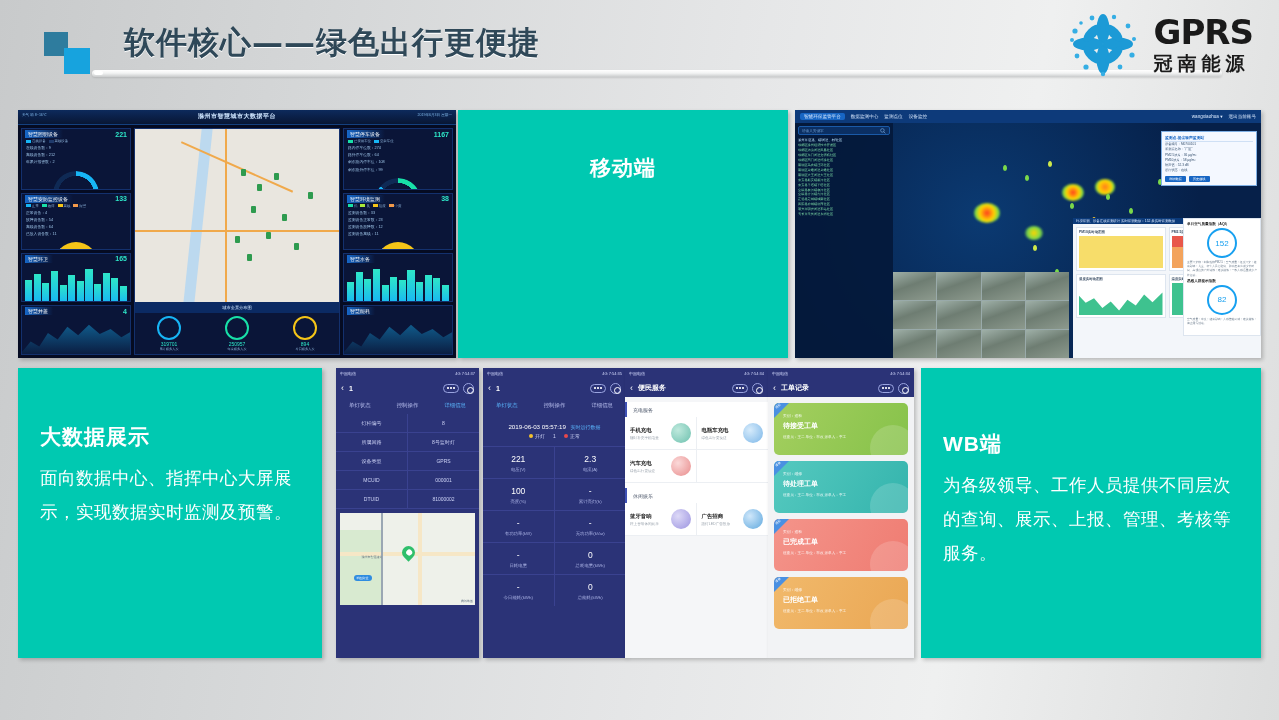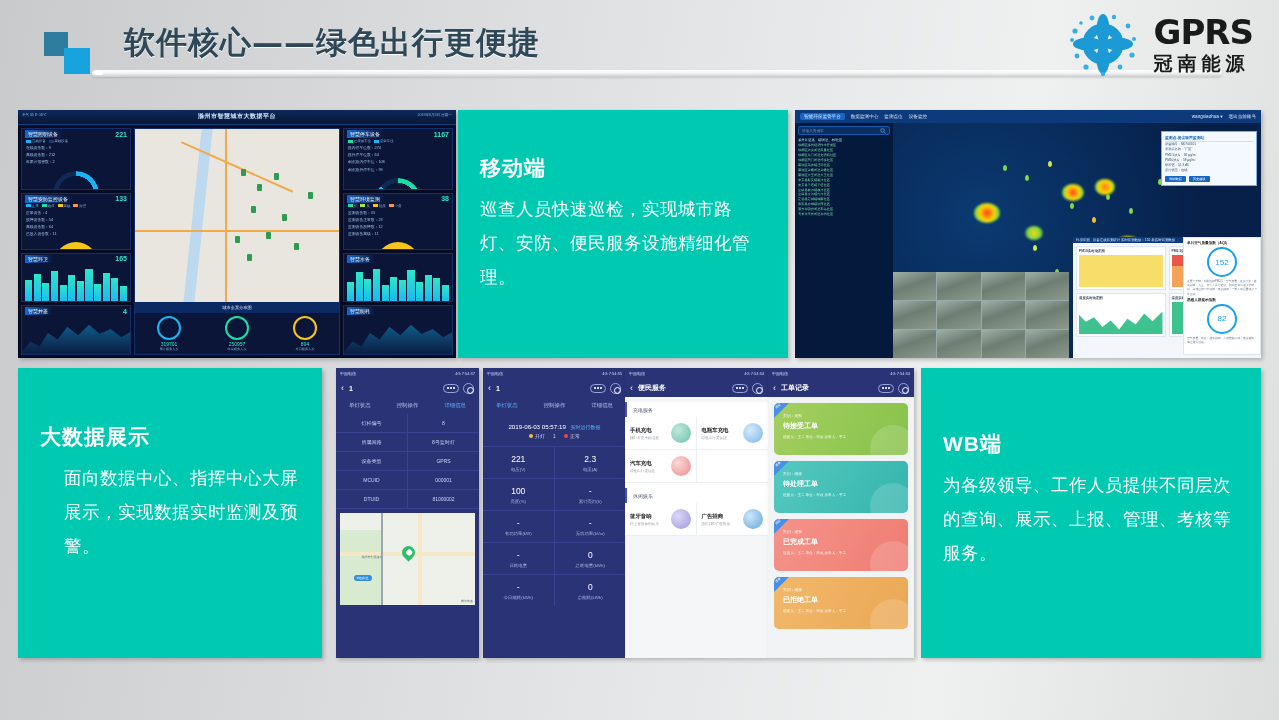--- a/index.html
+++ b/index.html
@@ -96,21 +96,21 @@
   .gis-map{ position:absolute; left:98px; right:0; top:0; bottom:0; }
   .blob{ position:absolute; border-radius:50%; filter:blur(1px); }
   .mk{ position:absolute; width:4px; height:6px; border-radius:50% 50% 50% 50%/60% 60% 40% 40%; }
   .popup{ position:absolute; right:4px; top:8px; width:96px; background:#f4f8ff; border:1px solid #7fb0e5; padding:3px; }
   .popup .pt{ font-size:3.8px; color:#1766c4; font-weight:bold; border-bottom:1px solid #cfe0f5; padding-bottom:1px;}
   .popup .pr{ font-size:3.2px; color:#35506e; line-height:1.65;}
   .popup .pb{ display:flex; gap:3px; margin-top:2px;}
   .popup .pb b{ background:#1766c4; color:#fff; font-size:3.2px; font-weight:normal; padding:1px 4px; border-radius:1px;}
   .cams{ position:absolute; left:0; bottom:0; width:176px; height:86px; display:grid; grid-template-columns:repeat(4,1fr); grid-template-rows:repeat(3,1fr); gap:1px; background:#9aa; }
   .cams div{ background:linear-gradient(160deg,#9fb0a8,#6e7d72 45%,#8d9a8e); }
-  .charts{ position:absolute; right:0; bottom:0; width:188px; height:121px; background:#f3f6fa; padding:3px; }
+  .charts{ position:absolute; right:0; bottom:0; width:188px; height:140px; background:#f3f6fa; padding:3px; }
   .charts-hd{ font-size:3.4px; color:#d9e8ff; background:#0b3a7a; padding:1px 3px; margin:-3px -3px 3px; white-space:nowrap;}
   .cgrid{ display:grid; grid-template-columns:1fr 1fr; gap:3px; }
   .cbox{ background:#fff; border:1px solid #dde5ef; padding:2px;}
   .cbox .ct{ font-size:3.4px; color:#33475f; font-weight:bold;}
   .cplot{ height:32px; margin-top:2px;}
   .aqi{ position:absolute; right:0; top:0; width:78px; height:118px; background:#fff; border:1px solid #dde5ef; padding:3px;}
   .aqi .at{ font-size:3.6px; color:#222; font-weight:bold;}
   .gauge{ width:30px;height:30px;border-radius:50%;border:2px solid #17a0f0;display:flex;align-items:center;justify-content:center;margin:2px auto;}
   .gauge b{ font-size:8px;color:#17a0f0; font-weight:normal;}
   .aqi .ad{ font-size:2.8px;color:#6b7b8c;line-height:1.5;}
@@ -392,23 +392,22 @@
         <div class="ph">
           <span class="ph-t">智慧能耗</span>
         </div>
         <div class="area"></div>
       </div>
     </div>
   </div>
 </div>
 
 <div class="card teal" style="left:458px; top:110px; width:330px; height:248px;">
-  <div class="teal-inner" style="padding-top:44px;">
+  <div class="teal-inner" style="padding-top:44px;text-align:center;">
     <div class="t-head">移动端</div>
-    <div class="t-body" style="margin-top:10px;">巡查人员快速巡检，实现城市路灯、安防、便民服务设施精细化管理。</div>
   </div>
 </div>
 
 <div class="card" id="gis">
   <div class="gis-bar">
     <span class="tag">智慧环保监管平台</span>
     <span>数据监测中心</span>
     <span>监测点位</span>
     <span>设备监控</span>
     <span class="right">
@@ -525,21 +524,21 @@
           <div class="ad">空气质量：中度；健康影响：人群普遍可感；建议措施：停止露天活动。</div>
         </div>
       </div>
     </div>
   </div>
 </div>
 
 <div class="card teal" style="left:18px; top:368px; width:304px; height:290px;">
   <div class="teal-inner" style="padding-top:55px;">
     <div class="t-head">大数据展示</div>
-    <div class="t-body" style="margin-top:10px;margin-left:24px;">面向数据中心、指挥中心大屏展示，实现数据实时监测及预警。</div>
+    <div class="t-body" style="margin-top:10px;">面向数据中心、指挥中心大屏展示，实现数据实时监测及预警。</div>
   </div>
 </div>
 
 <div class="phone" style="left:336px; top:368px; width:143px; height:290px; background:#2b3377;">
   <div class="ph-status">
     <span>中国电信</span>
     <span>4G 7:54:37</span>
   </div>
   <div class="ph-nav">
     <span class="bk">‹</span>

